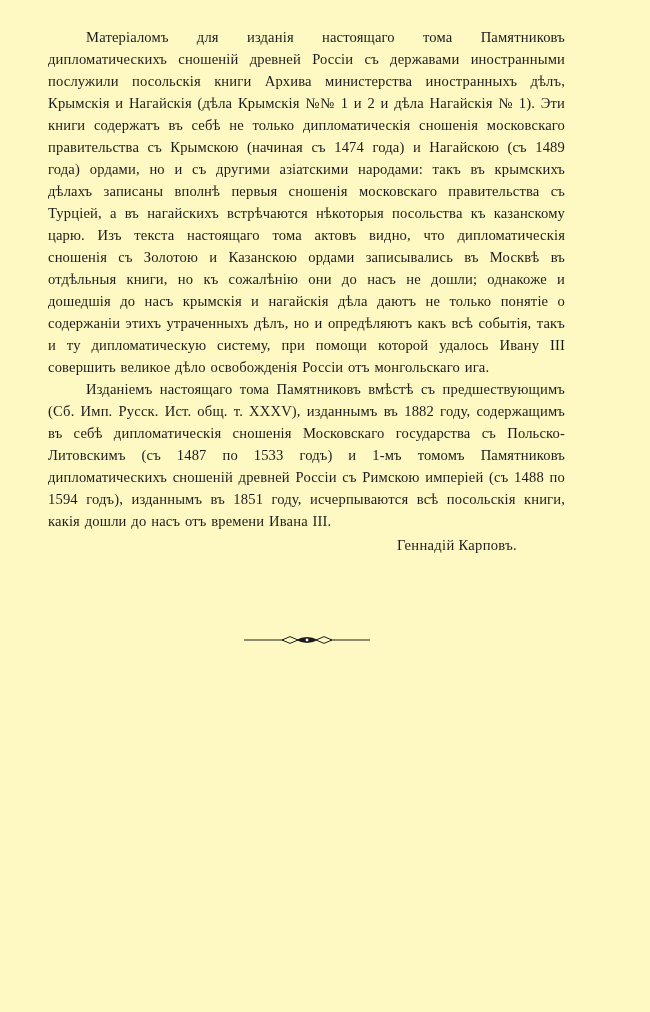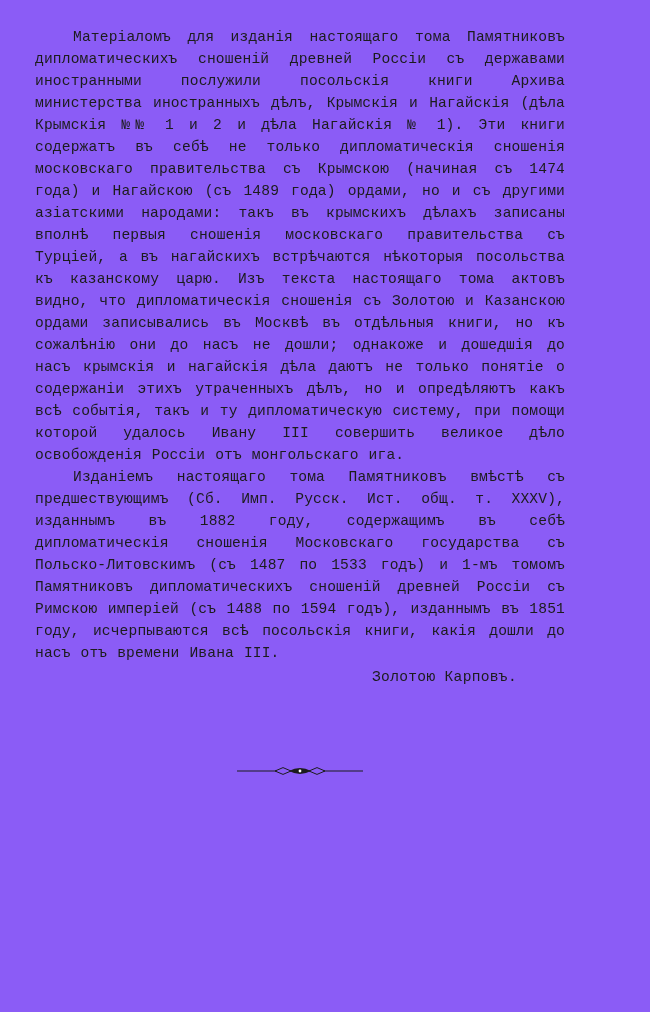--- a/index.html
+++ b/index.html
@@ -5,25 +5,25 @@
   html, body {
     margin: 0;
     padding: 0;
     background: #ffffff;
   }
   .page {
     position: relative;
     width: 650px;
     height: 1012px;
     margin: 0 auto;
-    background: #8b5cf6;
+    background: #fef9c3;
     box-sizing: border-box;
-    padding: 26px 85px 0 35px;
+    padding: 26px 85px 0 48px;
     color: #1c1c1c;
-    font-family: Liberation Mono, monospace;
+    font-family: Liberation Serif, serif;
   }
   .body-paragraph {
     margin: 0;
     font-size: 14.6px;
     line-height: 22px;
     text-align: justify;
     text-indent: 38px;
     letter-spacing: 0.15px;
     word-spacing: 1px;
   }
@@ -45,21 +45,21 @@
 </style>
 </head>
 <body>
 
 <div class="page">
 
   <p class="body-paragraph">Матеріаломъ для изданія настоящаго тома Памятниковъ дипломатическихъ сношеній древней Россіи съ державами иностранными послужили посольскія книги Архива министерства иностранныхъ дѣлъ, Крымскія и Нагайскія (дѣла Крымскія №№ 1 и 2 и дѣла Нагайскія № 1). Эти книги содержатъ въ себѣ не только дипломатическія сношенія московскаго правительства съ Крымскою (начиная съ 1474 года) и Нагайскою (съ 1489 года) ордами, но и съ другими азіатскими народами: такъ въ крымскихъ дѣлахъ записаны вполнѣ первыя сношенія московскаго правительства съ Турціей, а въ нагайскихъ встрѣчаются нѣкоторыя посольства къ казанскому царю. Изъ текста настоящаго тома актовъ видно, что дипломатическія сношенія съ Золотою и Казанскою ордами записывались въ Москвѣ въ отдѣльныя книги, но къ сожалѣнію они до насъ не дошли; однакоже и дошедшія до насъ крымскія и нагайскія дѣла даютъ не только понятіе о содержаніи этихъ утраченныхъ дѣлъ, но и опредѣляютъ какъ всѣ событія, такъ и ту дипломатическую систему, при помощи которой удалось Ивану III совершить великое дѣло освобожденія Россіи отъ монгольскаго ига.</p>
 
   <p class="body-paragraph">Изданіемъ настоящаго тома Памятниковъ вмѣстѣ съ предшествующимъ (Сб. Имп. Русск. Ист. общ. т. XXXV), изданнымъ въ 1882 году, содержащимъ въ себѣ дипломатическія сношенія Московскаго государства съ Польско-Литовскимъ (съ 1487 по 1533 годъ) и 1-мъ томомъ Памятниковъ дипломатическихъ сношеній древней Россіи съ Римскою имперіей (съ 1488 по 1594 годъ), изданнымъ въ 1851 году, исчерпываются всѣ посольскія книги, какія дошли до насъ отъ времени Ивана III.</p>
 
-  <div class="signature">Золотою Карповъ.</div>
+  <div class="signature">Геннадій Карповъ.</div>
 
   <div class="ornament-row">
     <svg width="130" height="14" viewBox="0 0 130 14" aria-hidden="true">
       <line x1="2" y1="7" x2="42" y2="7" stroke="#1c1c1c" stroke-width="1.2"></line>
       <line x1="88" y1="7" x2="128" y2="7" stroke="#1c1c1c" stroke-width="1.2"></line>
       <path d="M40 7 L48 3.6 L56 7 L48 10.4 Z" fill="none" stroke="#1c1c1c" stroke-width="1"></path>
       <path d="M54 7 Q65 1.2 76 7 Q65 12.8 54 7 Z" fill="#1c1c1c"></path>
       <path d="M74 7 L82 3.6 L90 7 L82 10.4 Z" fill="none" stroke="#1c1c1c" stroke-width="1"></path>
       <circle cx="65" cy="7" r="1.4" fill="#fdfdfc"></circle>
     </svg>

